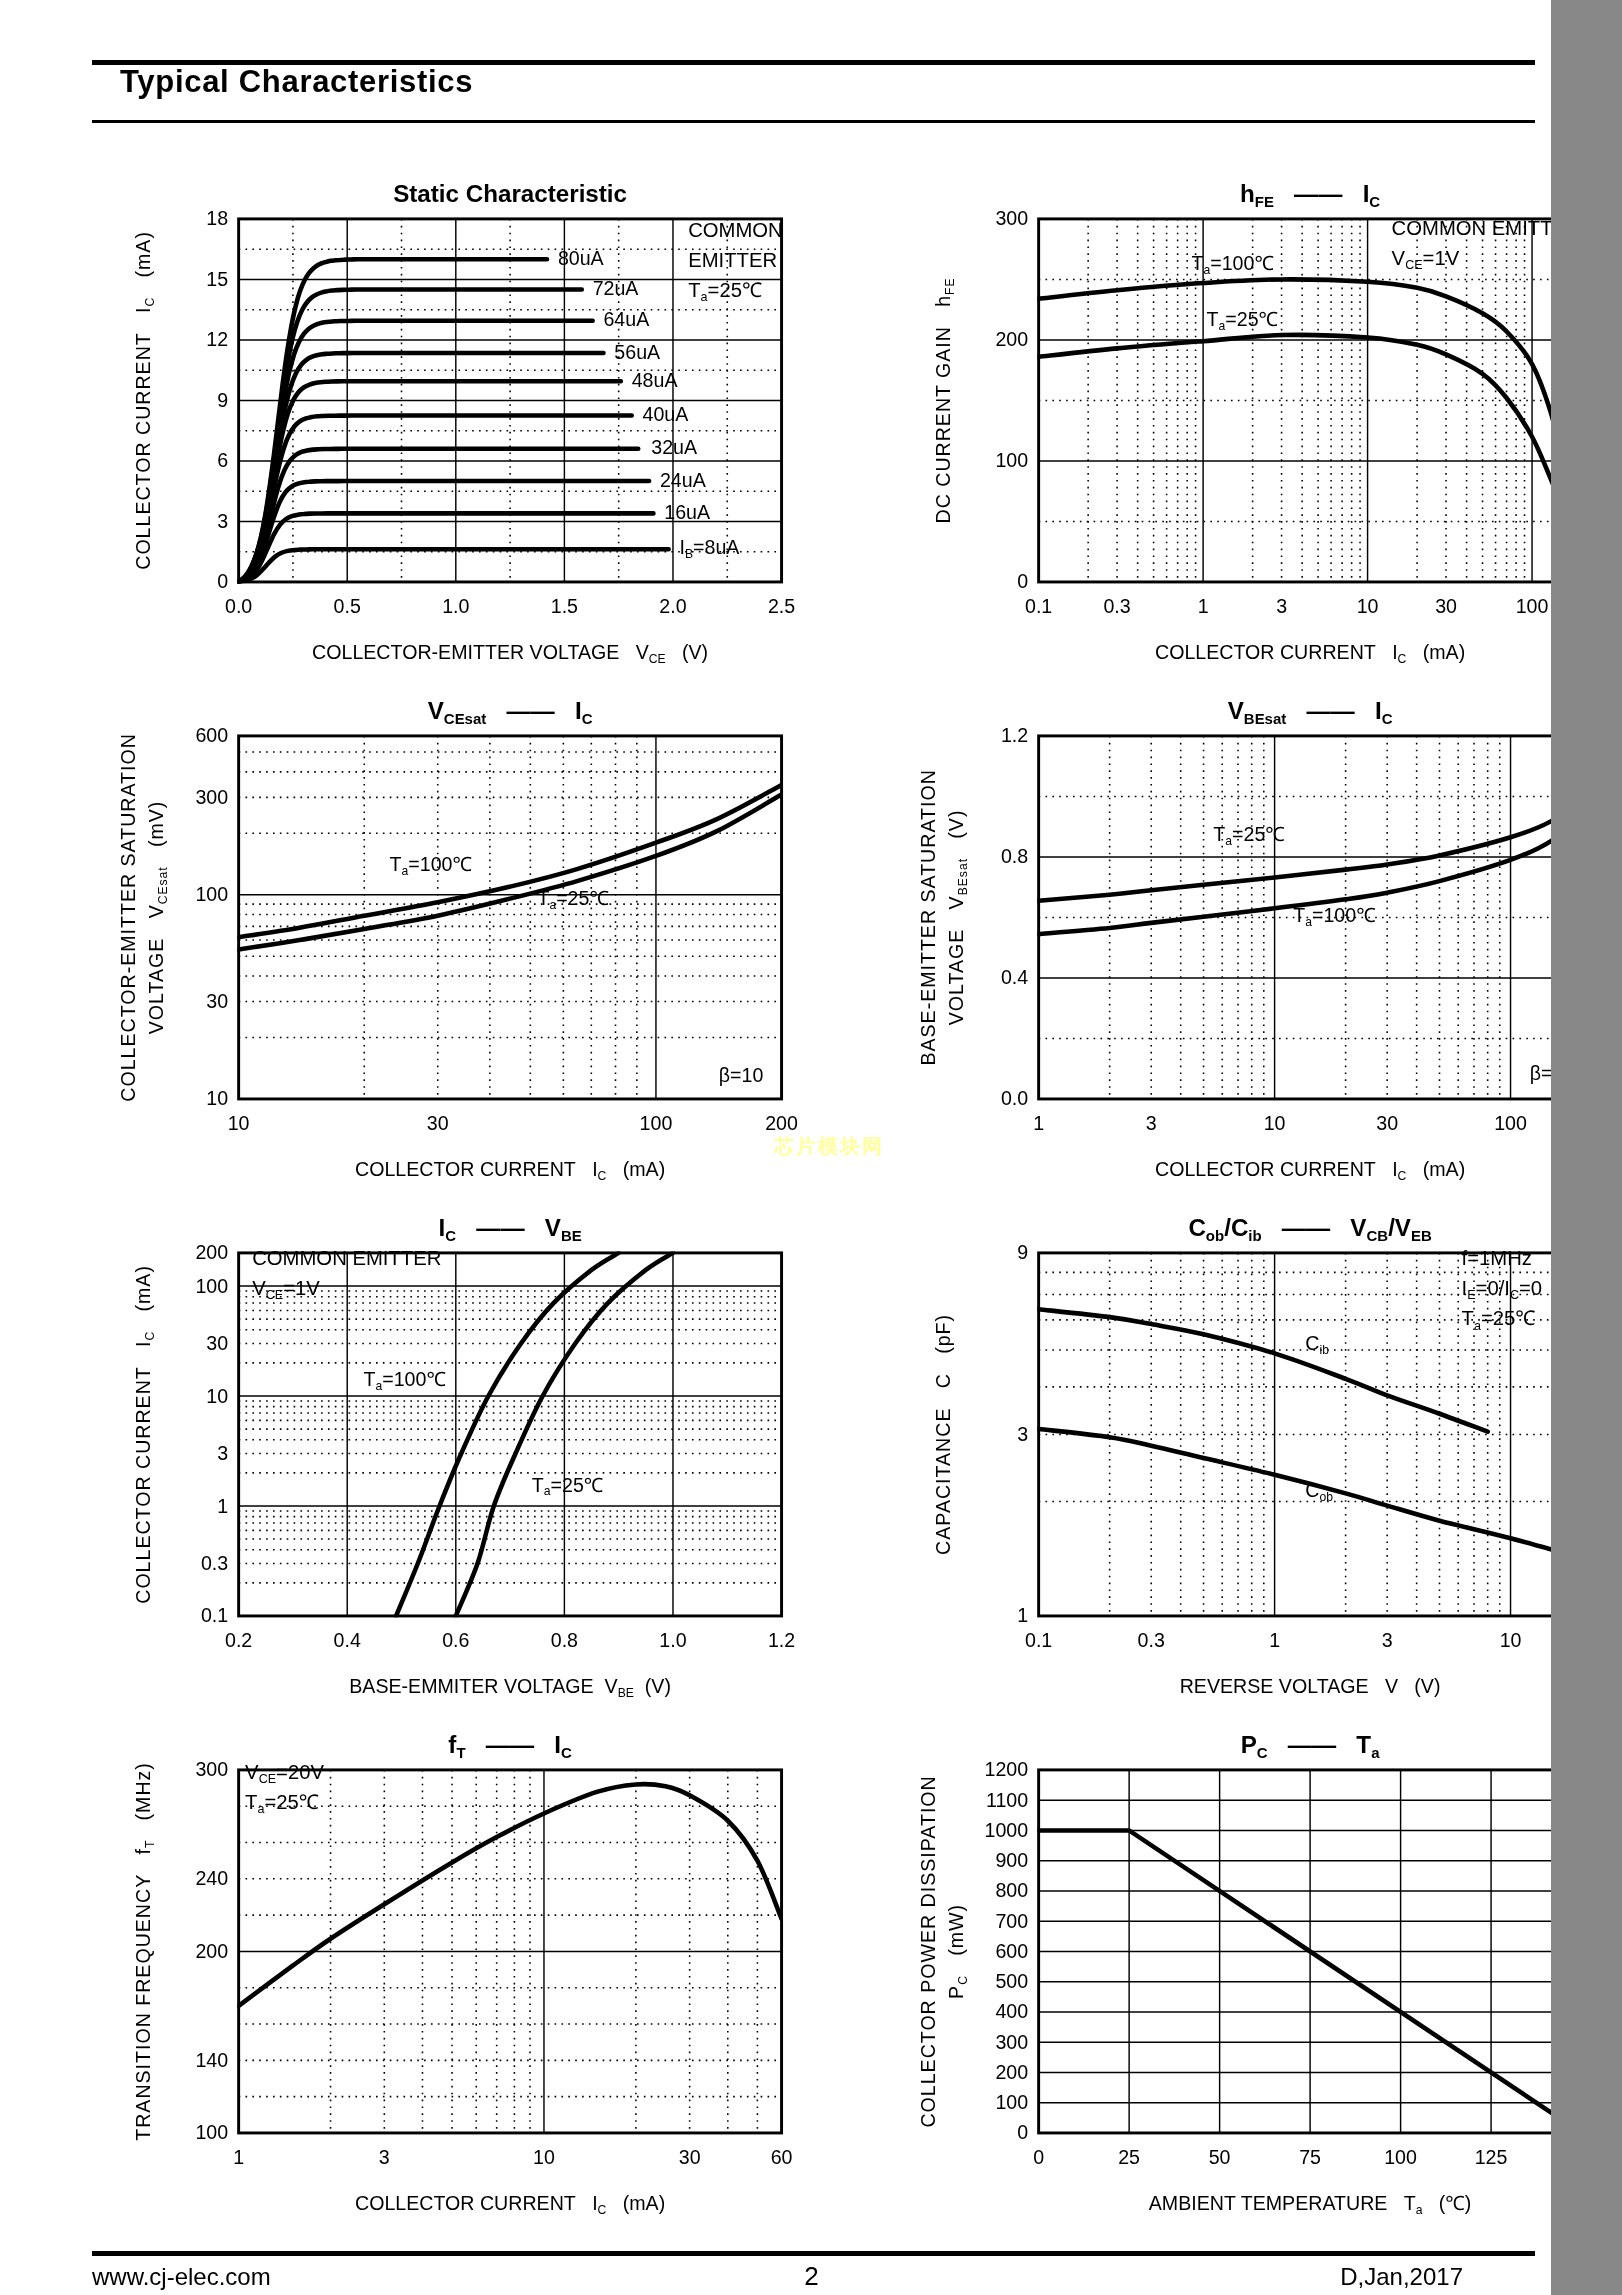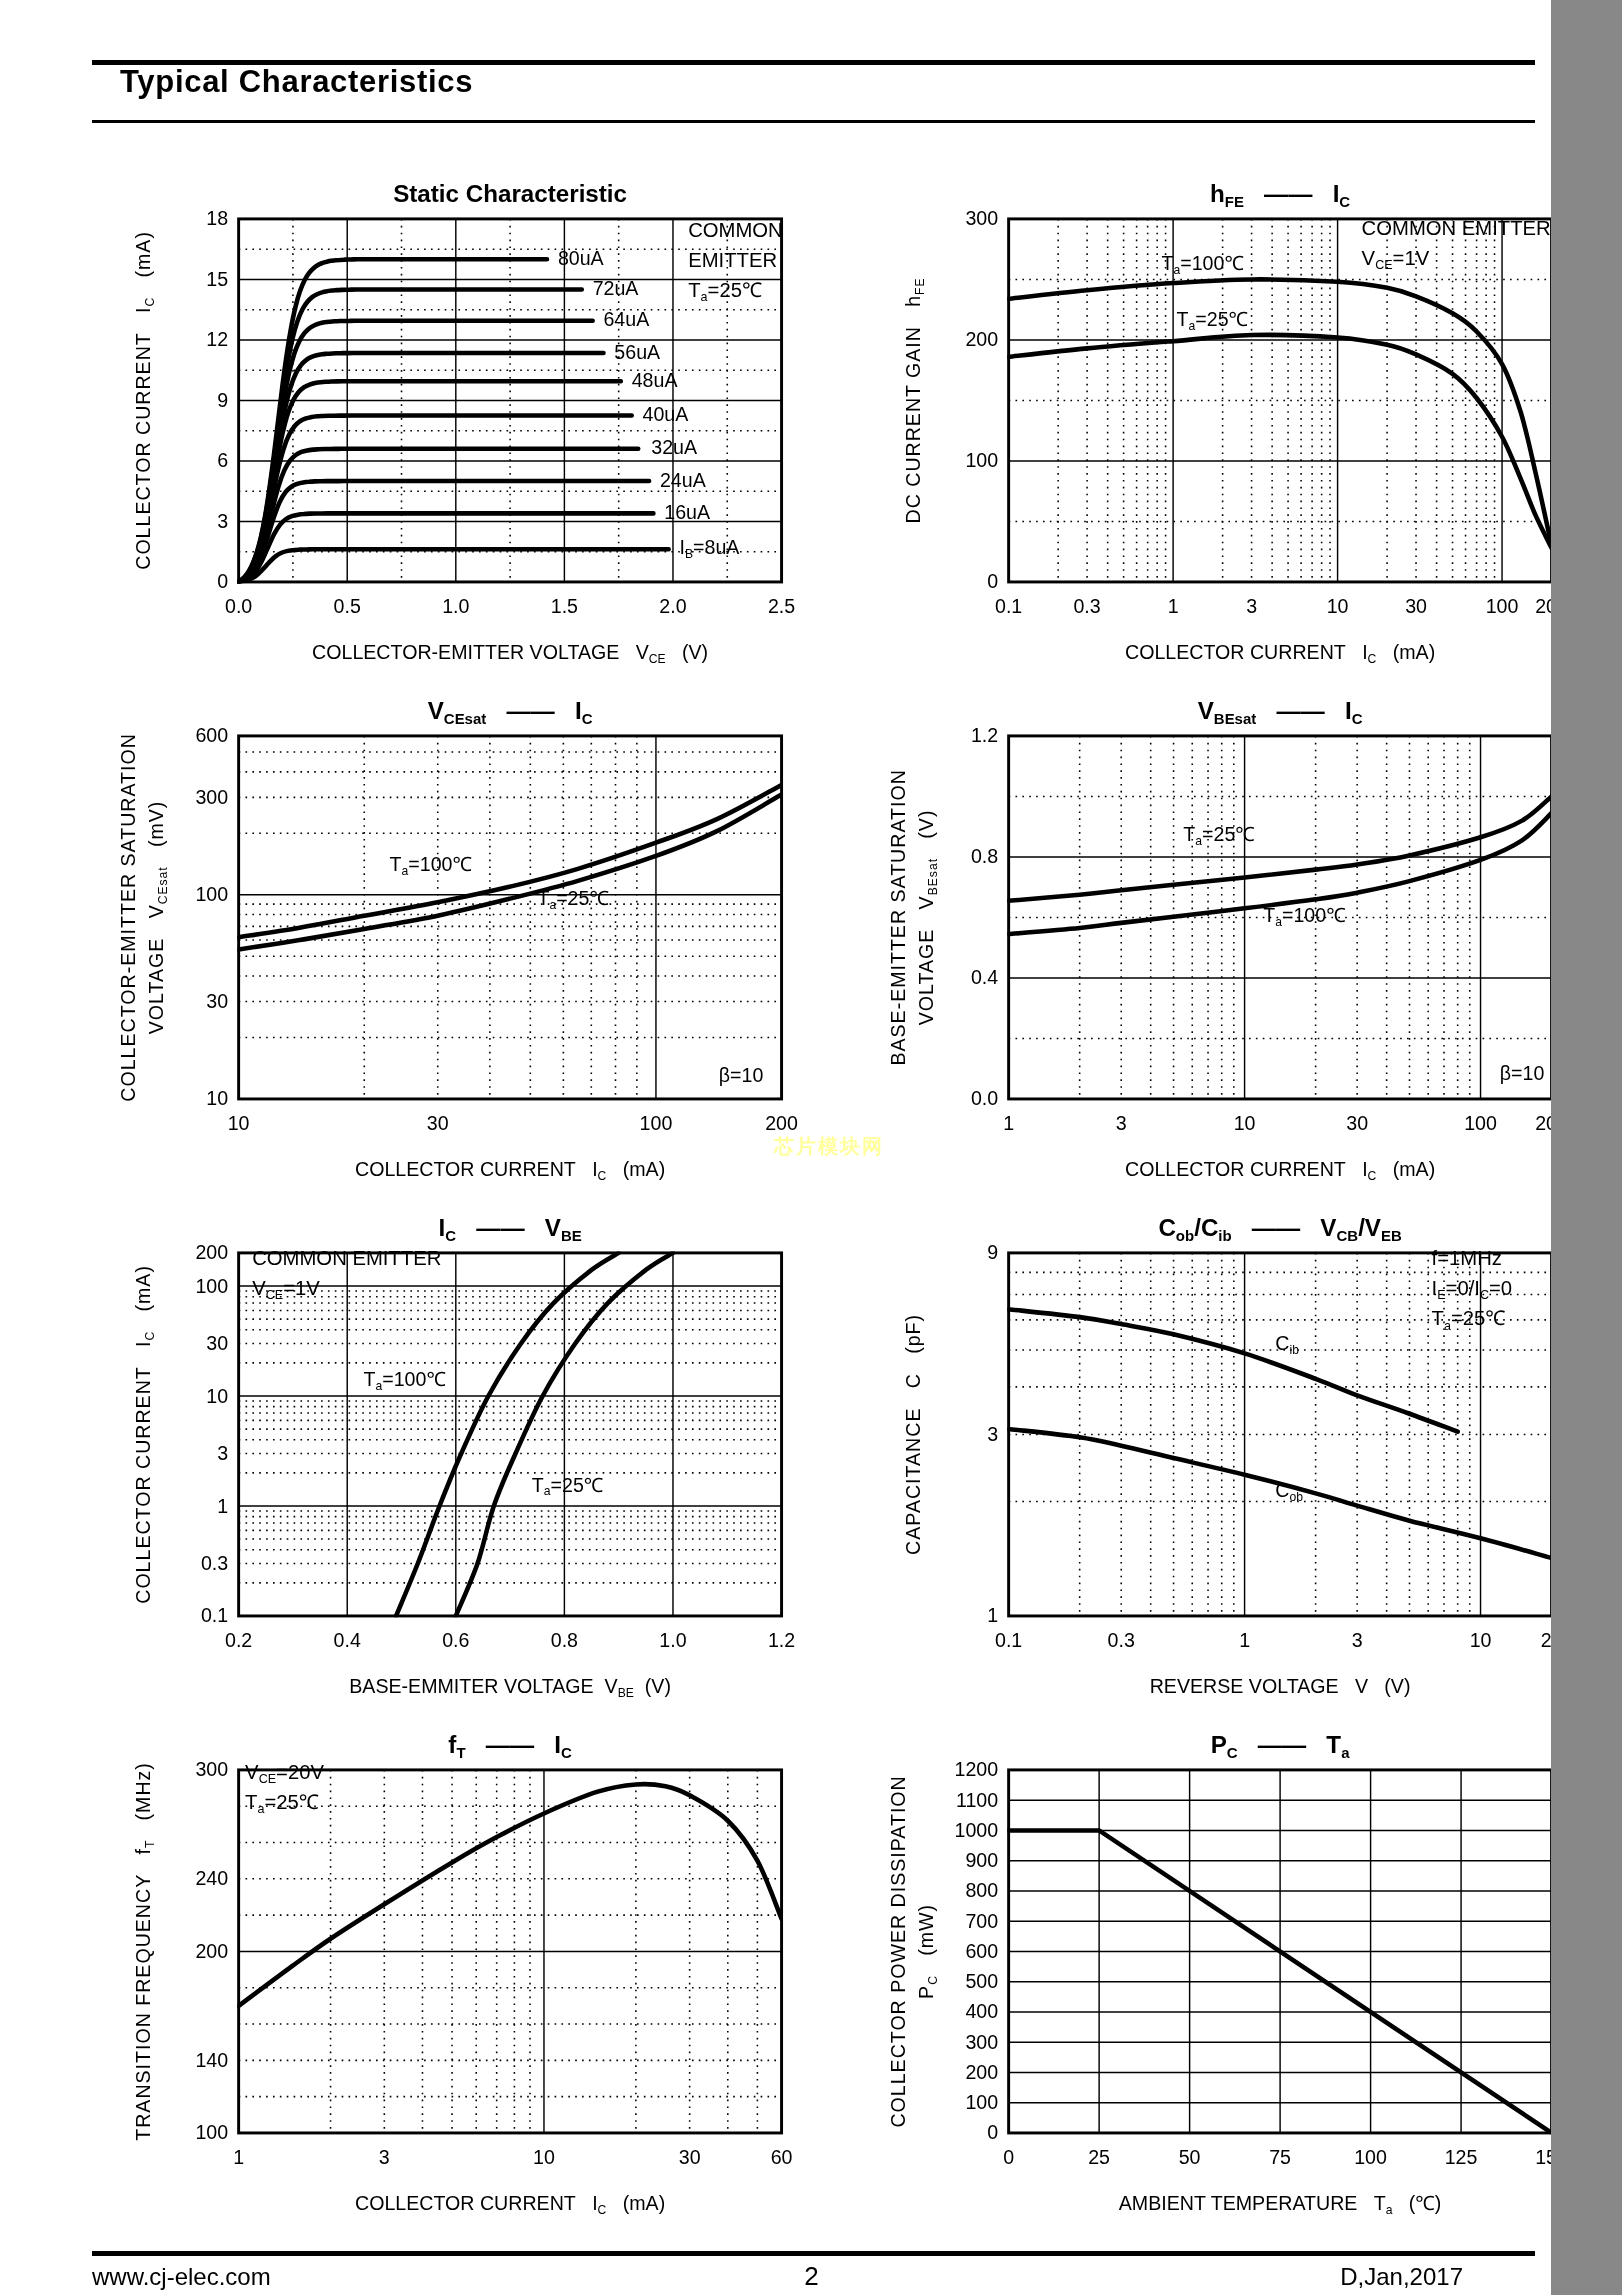--- a/index.html
+++ b/index.html
@@ -3,21 +3,21 @@
 <meta charset="utf-8">
 <style>
   html,body{margin:0;padding:0;background:#888;}
   .page{position:relative;width:1551px;height:2295px;background:#ffffff;
         font-family:"Liberation Sans",sans-serif;color:#000;overflow:hidden;}
   .rule{position:absolute;background:#000;}
   .rule-top{left:92px;top:60px;width:1443px;height:5.2px;}
   .rule-title{left:92px;top:120px;width:1443px;height:3.3px;}
   .page-title{position:absolute;left:120px;top:64px;font-size:31px;font-weight:bold;margin:0;letter-spacing:0.7px;}
   .charts{position:absolute;left:98px;top:173px;display:grid;
-          grid-template-columns:713px 713px;column-gap:57px;}
+          grid-template-columns:713px 713px;column-gap:87px;}
   .chart{width:713px;height:517px;position:relative;}
   svg{font-family:"Liberation Sans",sans-serif;}
   .watermark{position:absolute;left:774px;top:1133px;font-size:20px;font-weight:bold;
              color:#ffff9c;letter-spacing:2px;white-space:nowrap;text-align:right;}
   .footer-rule{left:92px;top:2251px;width:1443px;height:4.6px;}
   .footer-left{position:absolute;left:92px;top:2263px;font-size:24px;}
   .footer-center{position:absolute;left:0;top:2261px;width:1623px;text-align:center;font-size:26px;}
   .footer-right{position:absolute;right:88px;top:2263px;font-size:24px;text-align:right;}
 </style>
 </head>

